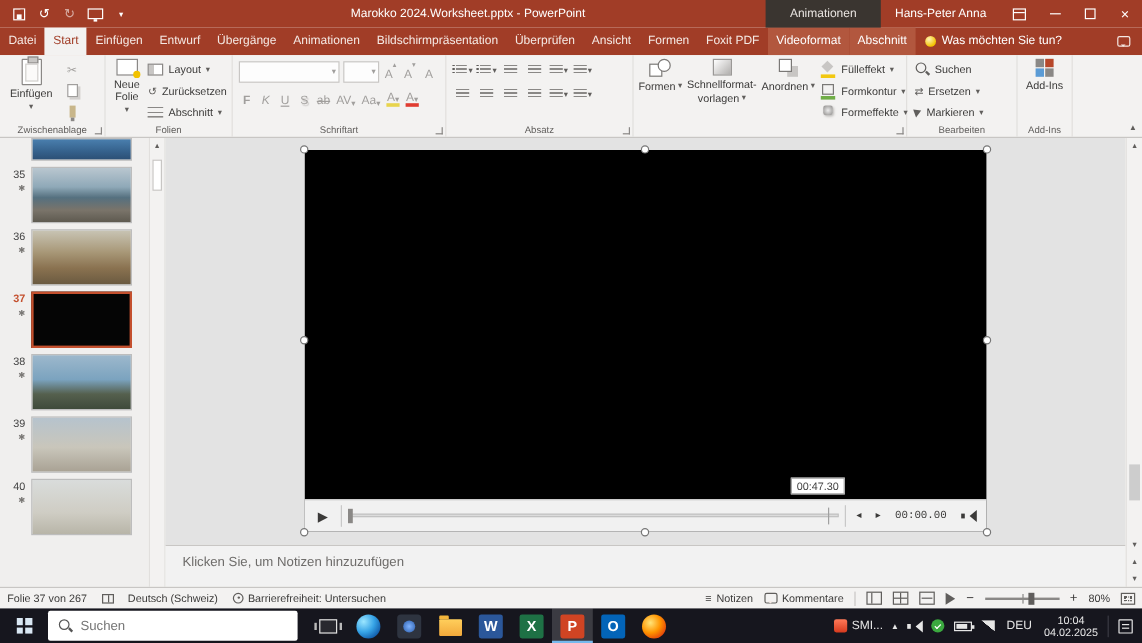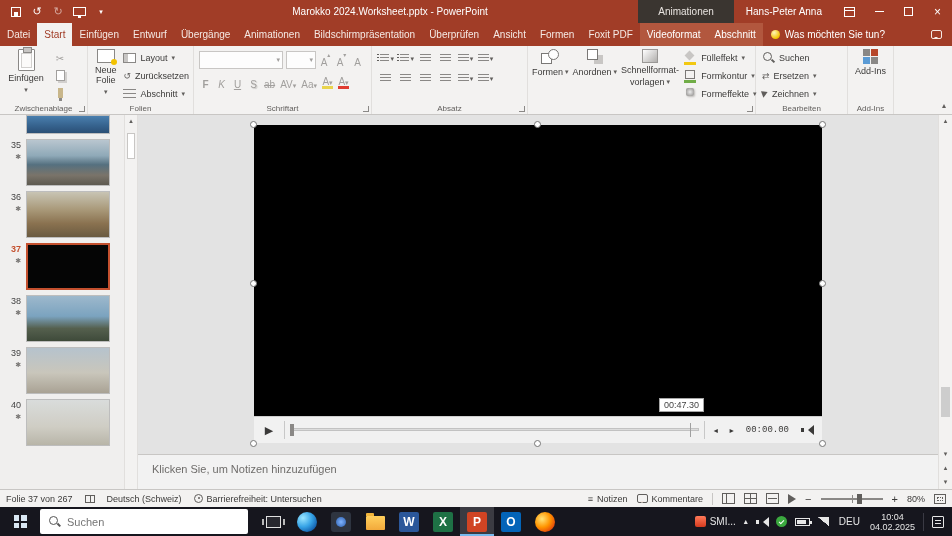--- a/index.html
+++ b/index.html
@@ -442,35 +442,35 @@
 
     <div class="rgroup" style="width:228px">
       <div class="gbody">
         <div class="bigbtn" style="width:44px">
           <span class="i-shapes"></span>
           <div class="blrow">
               <span>Formen</span>
               <span class="chev">▾</span>
             </div>
         </div>
-        <div class="bigbtn" style="width:48px">
-          <span class="i-arrange"></span>
-          <div class="blrow">
-              <span>Anordnen</span>
-              <span class="chev">▾</span>
-            </div>
-        </div>
         <div class="bigbtn" style="width:62px">
           <span class="i-styles"></span>
           <span>Schnellformat-</span>
           <div class="blrow">
               <span>vorlagen</span>
               <span class="chev">▾</span>
             </div>
         </div>
+        <div class="bigbtn" style="width:48px">
+          <span class="i-arrange"></span>
+          <div class="blrow">
+              <span>Anordnen</span>
+              <span class="chev">▾</span>
+            </div>
+        </div>
         <div class="col" style="padding-top:2px">
           <div class="rowbtn">
             <span class="i-fill"></span>
             <span>Fülleffekt</span>
             <span class="chev">▾</span>
           </div>
           <div class="rowbtn">
             <span class="i-outl"></span>
             <span>Formkontur</span>
             <span class="chev">▾</span>
@@ -491,21 +491,21 @@
           <span class="i-find"></span>
           <span>Suchen</span>
         </div>
         <div class="rowbtn">
           <span style="font-size:9px;color:#605E5C">⇄</span>
           <span>Ersetzen</span>
           <span class="chev">▾</span>
         </div>
         <div class="rowbtn">
           <span class="i-select"></span>
-          <span>Zeichnen</span>
+          <span>Markieren</span>
           <span class="chev">▾</span>
         </div>
       </div>
       <div class="glabel">Bearbeiten</div>
     </div>
 
     <div class="rgroup" style="width:46px">
       <div class="gbody" style="justify-content:center">
         <div class="bigbtn" style="width:38px">
           <span class="i-addins">

